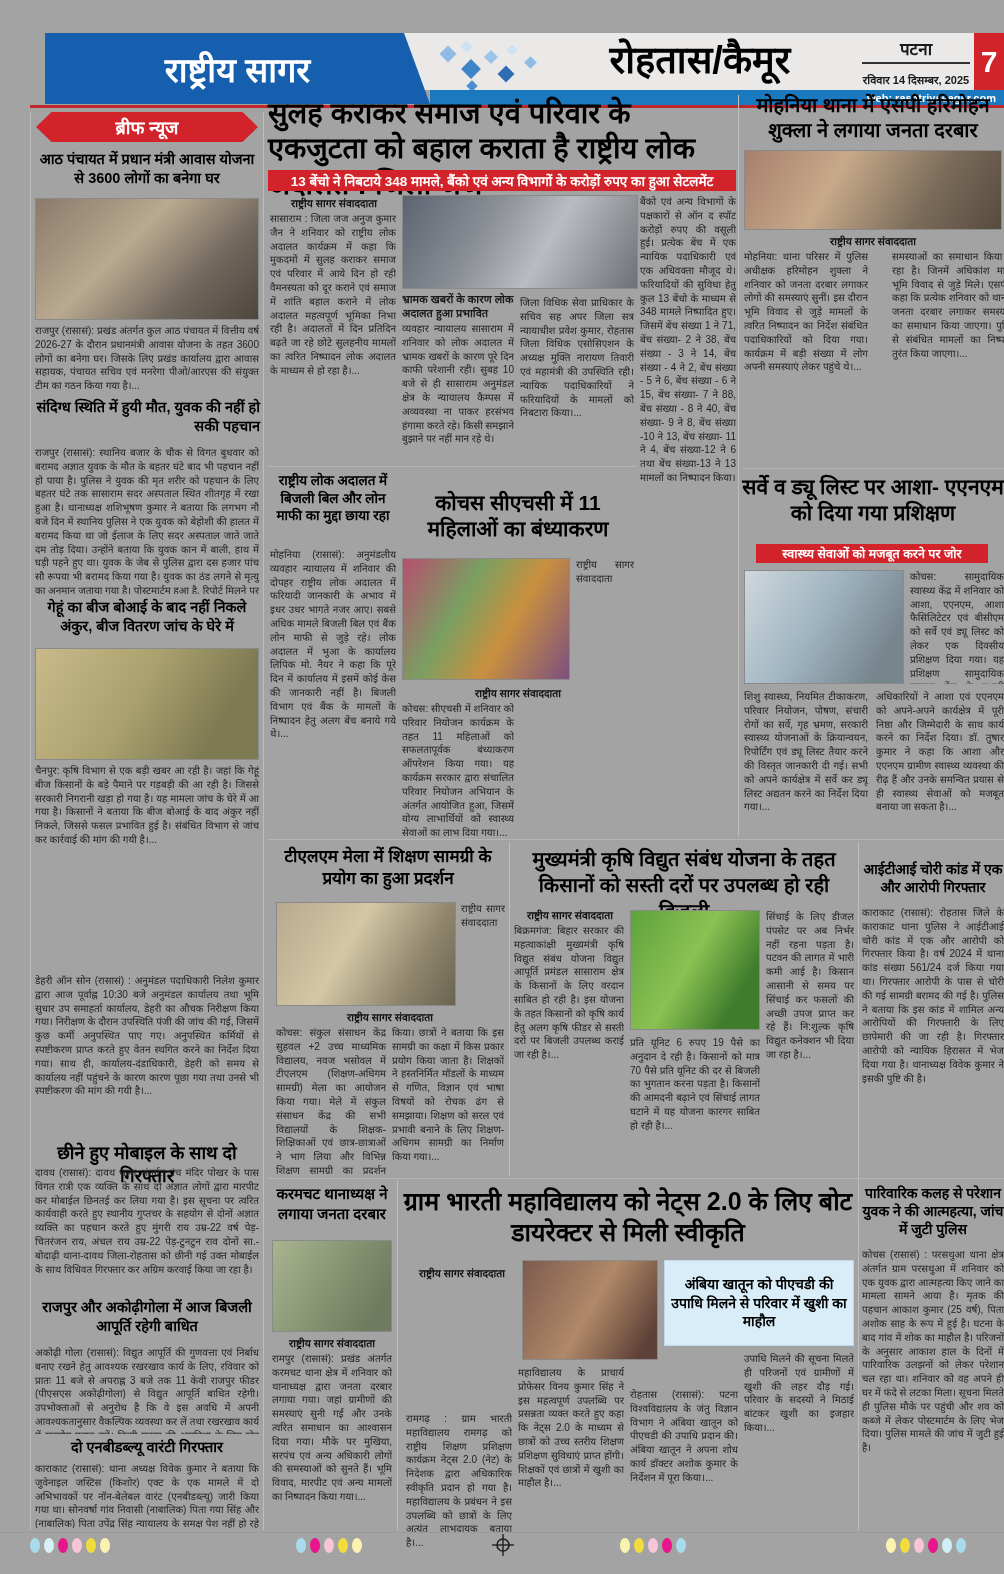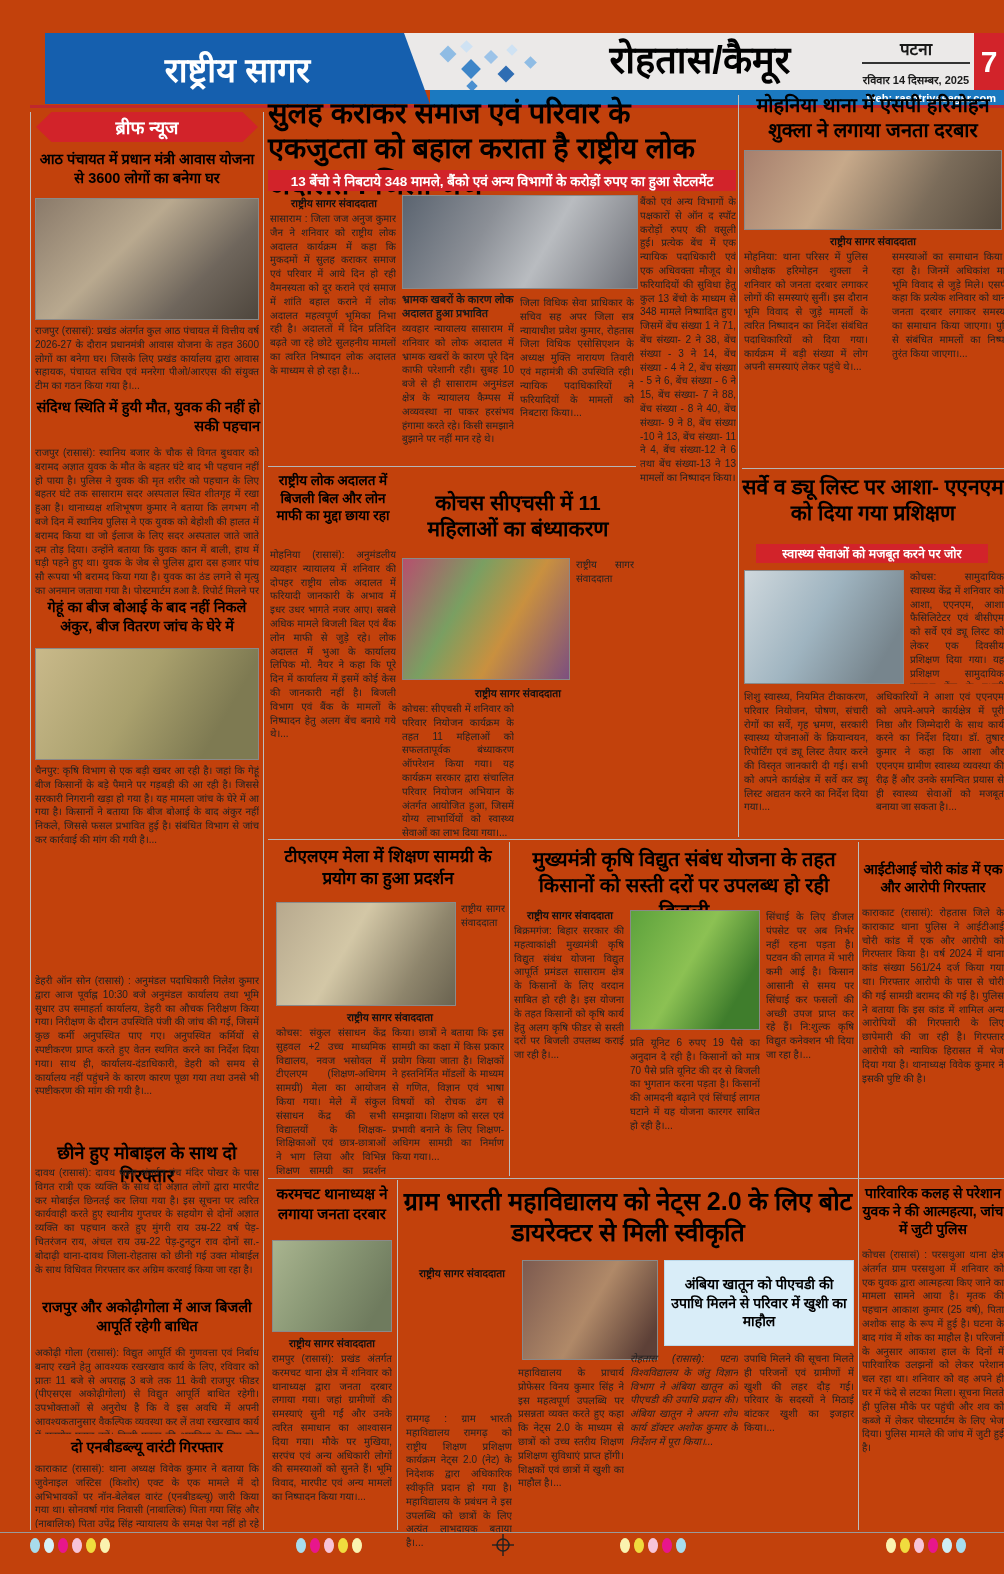--- a/index.html
+++ b/index.html
@@ -1,16 +1,16 @@
 <!DOCTYPE html>
 <html lang="hi"><head>
 <meta charset="utf-8">
 <style>
   html,body{margin:0;padding:0;background:#ffffff;}
-  .page{position:relative;width:1004px;height:1574px;background:#c2410c;overflow:hidden;
+  .page{position:relative;width:1004px;height:1574px;background:#a3a3a3;overflow:hidden;
         font-family:"Liberation Sans","DejaVu Sans",sans-serif;color:#1a1a1a;}
   .abs{position:absolute;}
   .body-txt{font-size:10px;line-height:1.38;text-align:justify;color:#222;overflow:hidden;}
   .hl{font-weight:700;color:#000;text-align:center;}
   .byline{font-weight:700;font-size:10.5px;text-align:center;color:#111;}
   .photo{border:1px solid #8a8a8a;box-sizing:border-box;}
   .red-strip{background:#d2232a;color:#fff;font-weight:700;display:flex;align-items:center;justify-content:center;}
   .vrule{width:1px;background:#bdbdbd;}
   .hrule{height:1px;background:#b5b5b5;}
   .ribbon{background:#d2232a;color:#fff;font-weight:700;display:flex;align-items:center;justify-content:center;
@@ -157,21 +157,21 @@
   <div class="abs body-txt" style="left:272px;top:1352px;width:120px;height:178px;">रामपुर (रासासं): प्रखंड अंतर्गत करमचट थाना क्षेत्र में शनिवार को थानाध्यक्ष द्वारा जनता दरबार लगाया गया। जहां ग्रामीणों की समस्याएं सुनी गईं और उनके त्वरित समाधान का आश्वासन दिया गया। मौके पर मुखिया, सरपंच एवं अन्य अधिकारी लोगों की समस्याओं को सुनते हैं। भूमि विवाद, मारपीट एवं अन्य मामलों का निष्पादन किया गया।...</div>
 
   <div class="abs hl" style="left:402px;top:1186px;width:452px;font-size:25px;line-height:1.25;">ग्राम भारती महाविद्यालय को नेट्स 2.0 के लिए बोट डायरेक्टर से मिली स्वीकृति</div>
   <div class="abs byline" style="left:406px;top:1266px;width:112px;">राष्ट्रीय सागर संवाददाता</div>
   <div class="abs photo" style="left:522px;top:1260px;width:136px;height:100px;background:linear-gradient(120deg,#7d5a4f,#b08968 50%,#5d4037 90%);"></div>
   <div class="abs lightblue-box hl" style="left:664px;top:1260px;width:190px;height:86px;font-size:14px;line-height:1.35;display:flex;align-items:center;justify-content:center;padding:2px 6px;box-sizing:border-box;">
     <span>अंबिया खातून को पीएचडी की उपाधि मिलने से परिवार में खुशी का माहौल</span>
   </div>
   <div class="abs body-txt" style="left:406px;top:1412px;width:106px;height:164px;">रामगढ़ : ग्राम भारती महाविद्यालय रामगढ़ को राष्ट्रीय शिक्षण प्रशिक्षण कार्यक्रम नेट्स 2.0 (नेट) के निदेशक द्वारा अधिकारिक स्वीकृति प्रदान हो गया है। महाविद्यालय के प्रबंधन ने इस उपलब्धि को छात्रों के लिए अत्यंत लाभदायक बताया है।...</div>
   <div class="abs body-txt" style="left:518px;top:1366px;width:106px;height:164px;">महाविद्यालय के प्राचार्य प्रोफेसर विनय कुमार सिंह ने इस महत्वपूर्ण उपलब्धि पर प्रसन्नता व्यक्त करते हुए कहा कि नेट्स 2.0 के माध्यम से छात्रों को उच्च स्तरीय शिक्षण प्रशिक्षण सुविधाएं प्राप्त होंगी। शिक्षकों एवं छात्रों में खुशी का माहौल है।...</div>
-  <div class="abs body-txt" style="left:630px;top:1352px;width:108px;height:178px;font-style:italic;">रोहतास (रासासं): पटना विश्वविद्यालय के जंतु विज्ञान विभाग ने अंबिया खातून को पीएचडी की उपाधि प्रदान की। अंबिया खातून ने अपना शोध कार्य डॉक्टर अशोक कुमार के निर्देशन में पूरा किया।...</div>
+  <div class="abs body-txt" style="left:630px;top:1388px;width:108px;height:178px;">रोहतास (रासासं): पटना विश्वविद्यालय के जंतु विज्ञान विभाग ने अंबिया खातून को पीएचडी की उपाधि प्रदान की। अंबिया खातून ने अपना शोध कार्य डॉक्टर अशोक कुमार के निर्देशन में पूरा किया।...</div>
   <div class="abs body-txt" style="left:744px;top:1352px;width:110px;height:178px;">उपाधि मिलने की सूचना मिलते ही परिजनों एवं ग्रामीणों में खुशी की लहर दौड़ गई। परिवार के सदस्यों ने मिठाई बांटकर खुशी का इजहार किया।...</div>
 
   <div class="abs hl" style="left:862px;top:1184px;width:142px;font-size:14px;line-height:1.3;">पारिवारिक कलह से परेशान युवक ने की आत्महत्या, जांच में जुटी पुलिस</div>
   <div class="abs body-txt" style="left:862px;top:1248px;width:142px;height:282px;">कोचस (रासासं) : परसथुआ थाना क्षेत्र अंतर्गत ग्राम परसथुआ में शनिवार को एक युवक द्वारा आत्महत्या किए जाने का मामला सामने आया है। मृतक की पहचान आकाश कुमार (25 वर्ष), पिता अशोक साह के रूप में हुई है। घटना के बाद गांव में शोक का माहौल है। परिजनों के अनुसार आकाश हाल के दिनों में पारिवारिक उलझनों को लेकर परेशान चल रहा था। शनिवार को वह अपने ही घर में फंदे से लटका मिला। सूचना मिलते ही पुलिस मौके पर पहुंची और शव को कब्जे में लेकर पोस्टमार्टम के लिए भेज दिया। पुलिस मामले की जांच में जुटी हुई है।</div>
 
   <div class="abs hrule" style="left:0px;top:1532px;width:1004px;background:#9a9a9a;"></div>
 
   <div class="abs" style="left:30px;top:1538px;">
     <span class="dot" style="background:#a8dcec;"></span><span class="dot" style="background:#d6f0f6;"></span><span class="dot" style="background:#e8168c;"></span><span class="dot" style="background:#f7c4d8;"></span><span class="dot" style="background:#f0dc3e;"></span><span class="dot" style="background:#faf3b0;"></span>
   </div>

